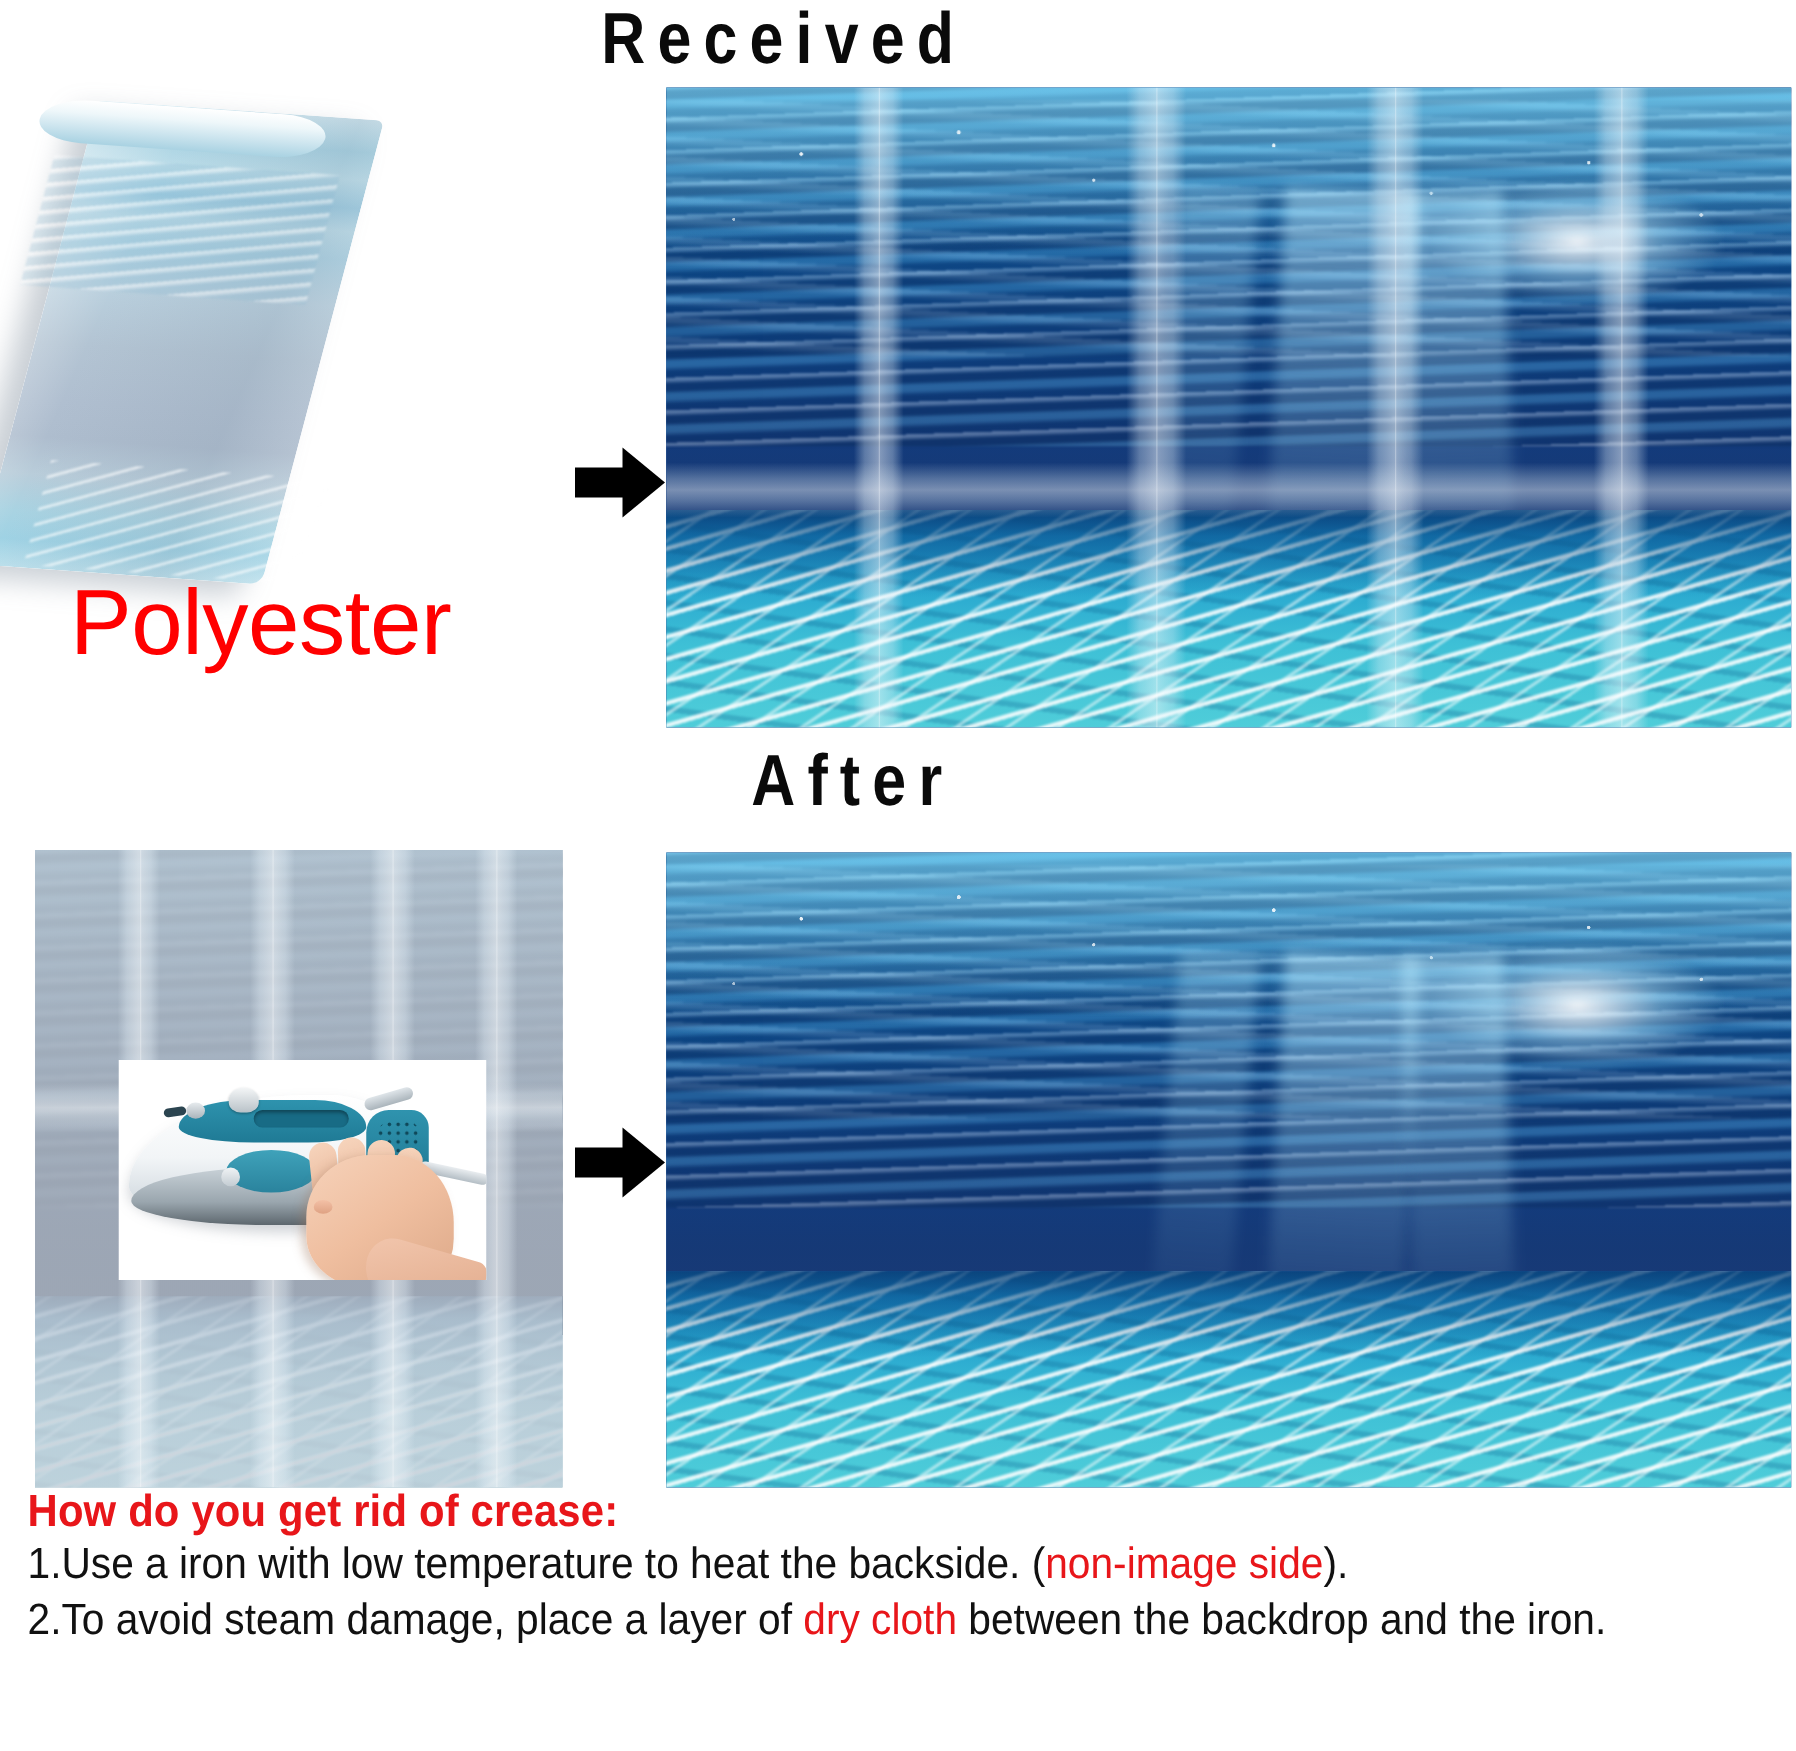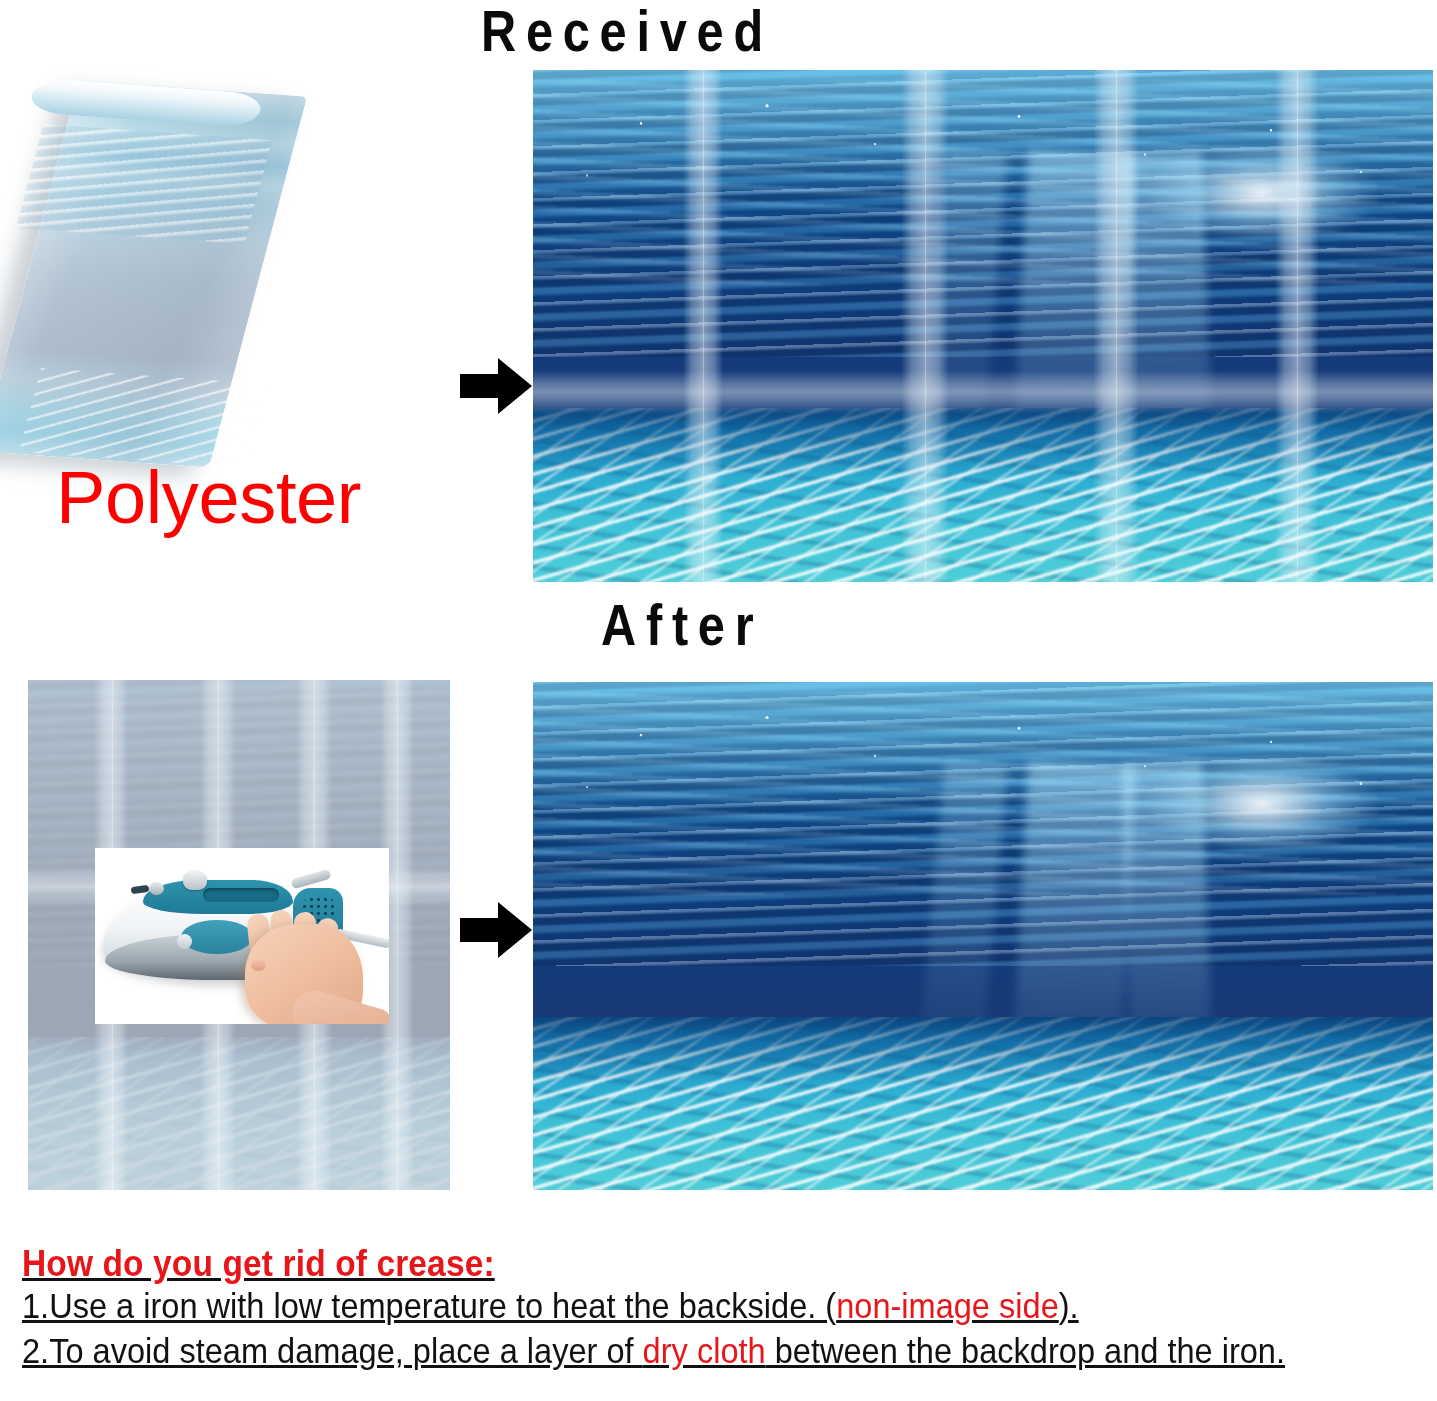--- a/index.html
+++ b/index.html
@@ -328,23 +328,22 @@
     background:linear-gradient(180deg,#f3c0a6,#dfa283);border-radius:50%;
   }
   .wrist{
     position:absolute;left:196px;top:150px;width:96px;height:50px;
     background:linear-gradient(150deg,#f2c6ad,#dfa888);
     border-radius:22px 10px 6px 30px;transform:rotate(16deg);
   }
 
   
   #instructions{
-    position:absolute;left:22px;top:1243px;width:1400px;
+    position:absolute;left:22px;top:1188px;width:1400px;
     color:#111;
-    text-decoration:underline;
   }
   #instructions .q{
     font-size:36px;color:#e8161a;font-weight:bold;line-height:1.15;
     letter-spacing:.004em;
     transform:scaleX(.93);transform-origin:left center;
   }
   #instructions .step{
     font-size:35px;color:#111;line-height:1.28;white-space:nowrap;
     transform:scaleX(.93);transform-origin:left center;
   }

